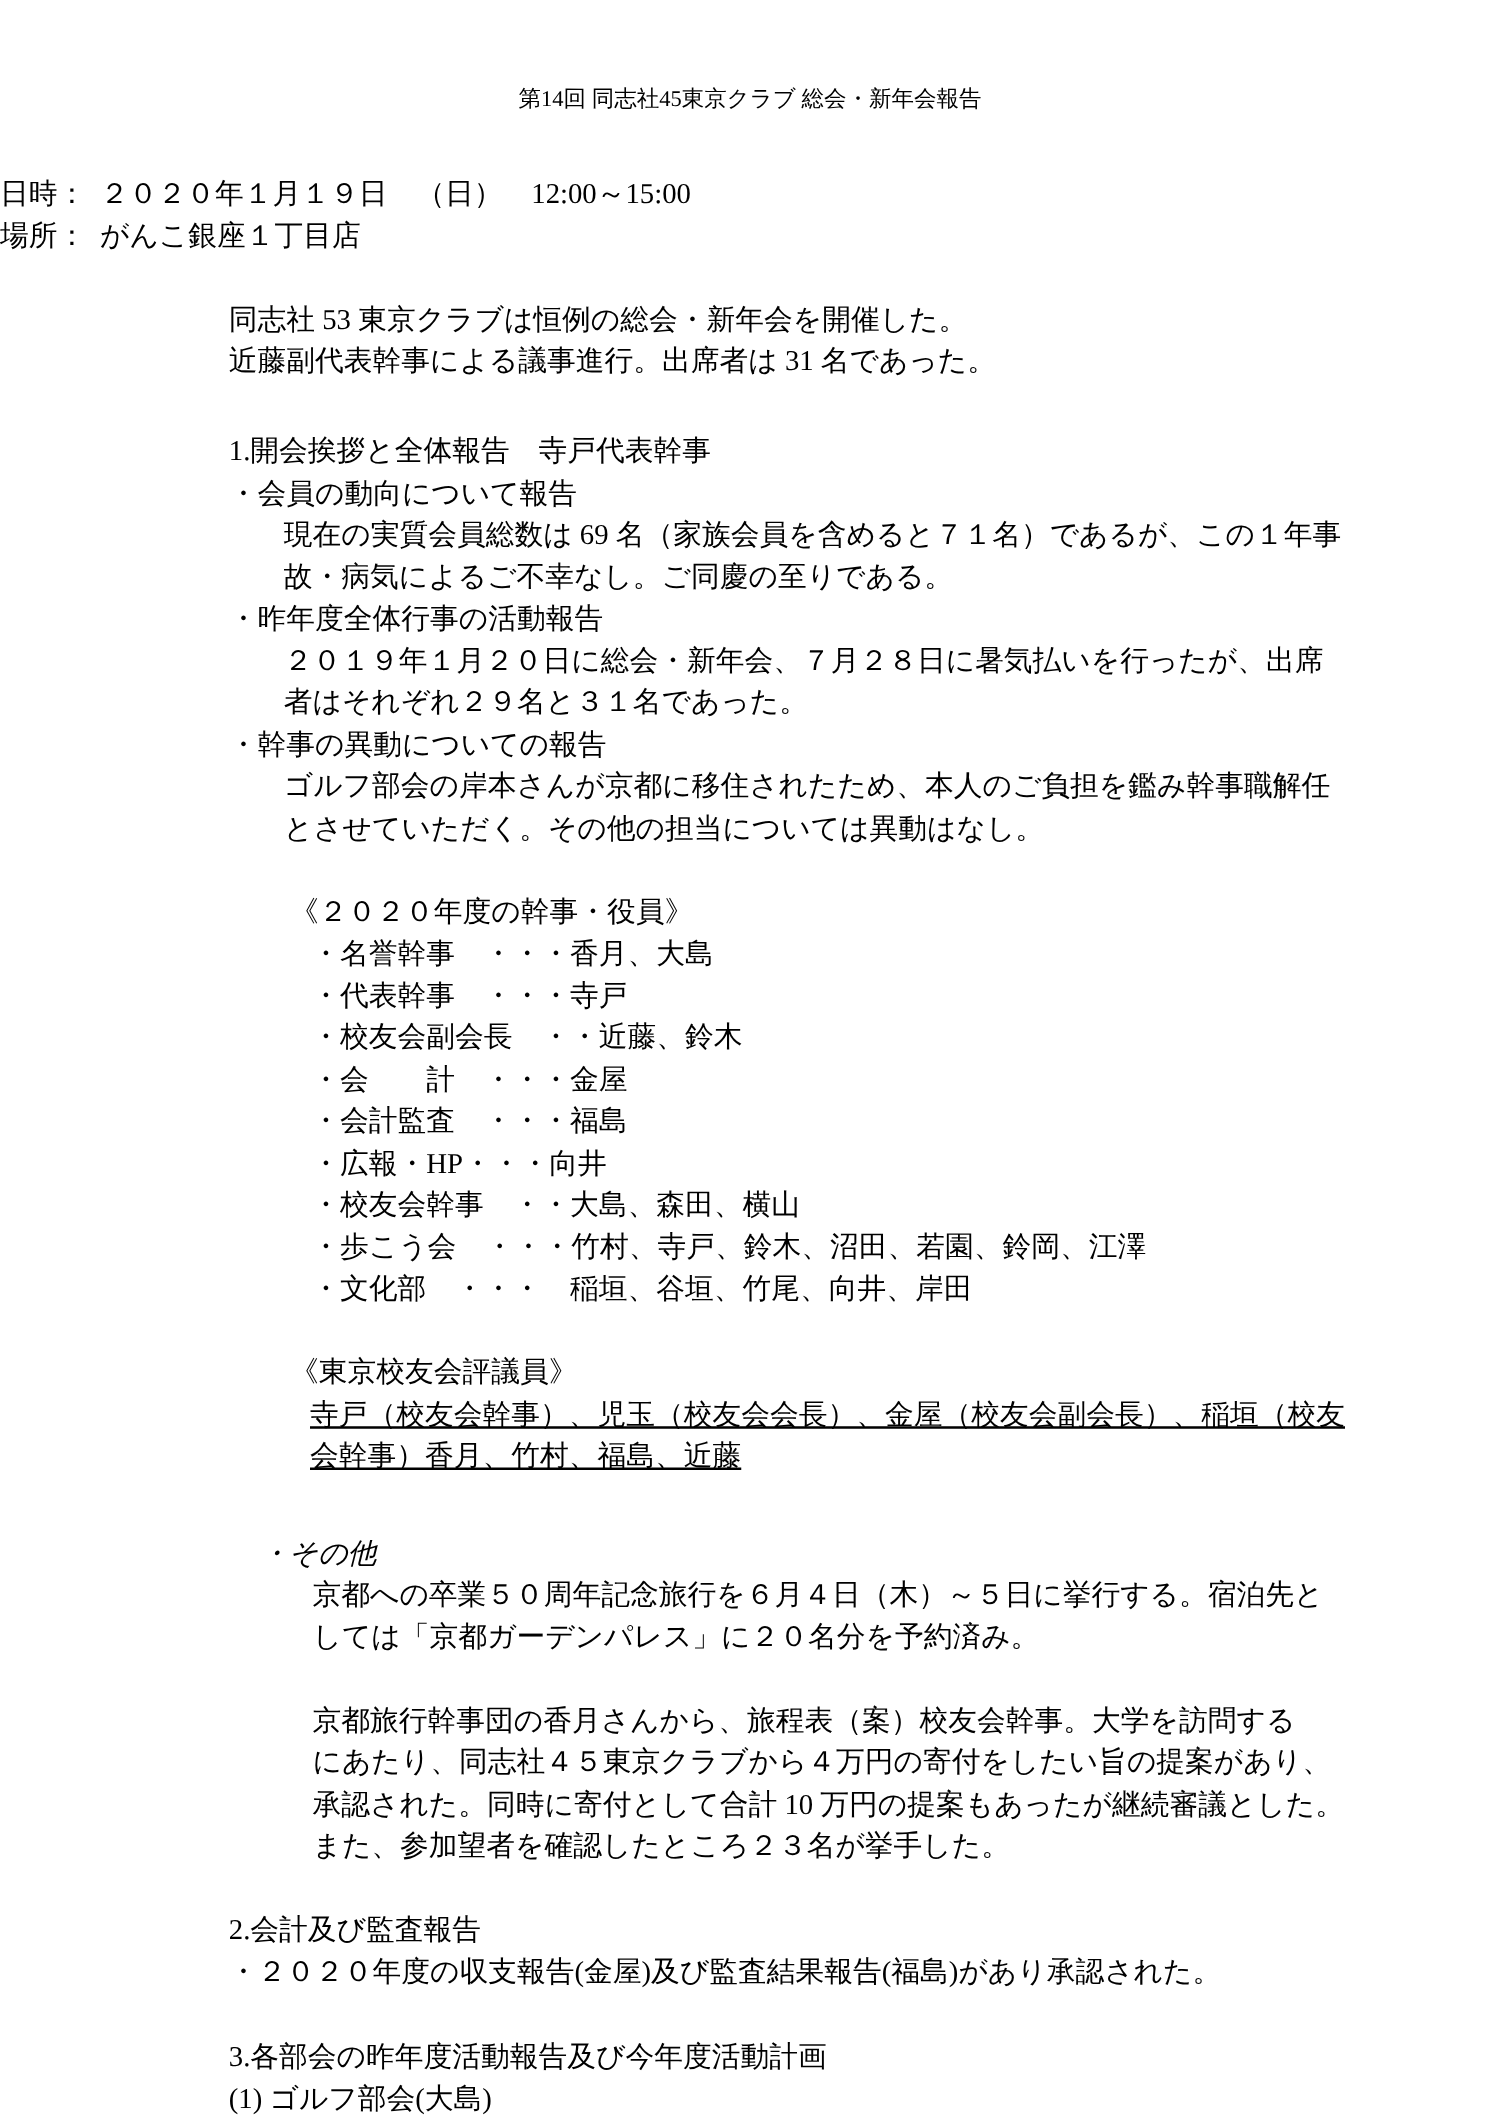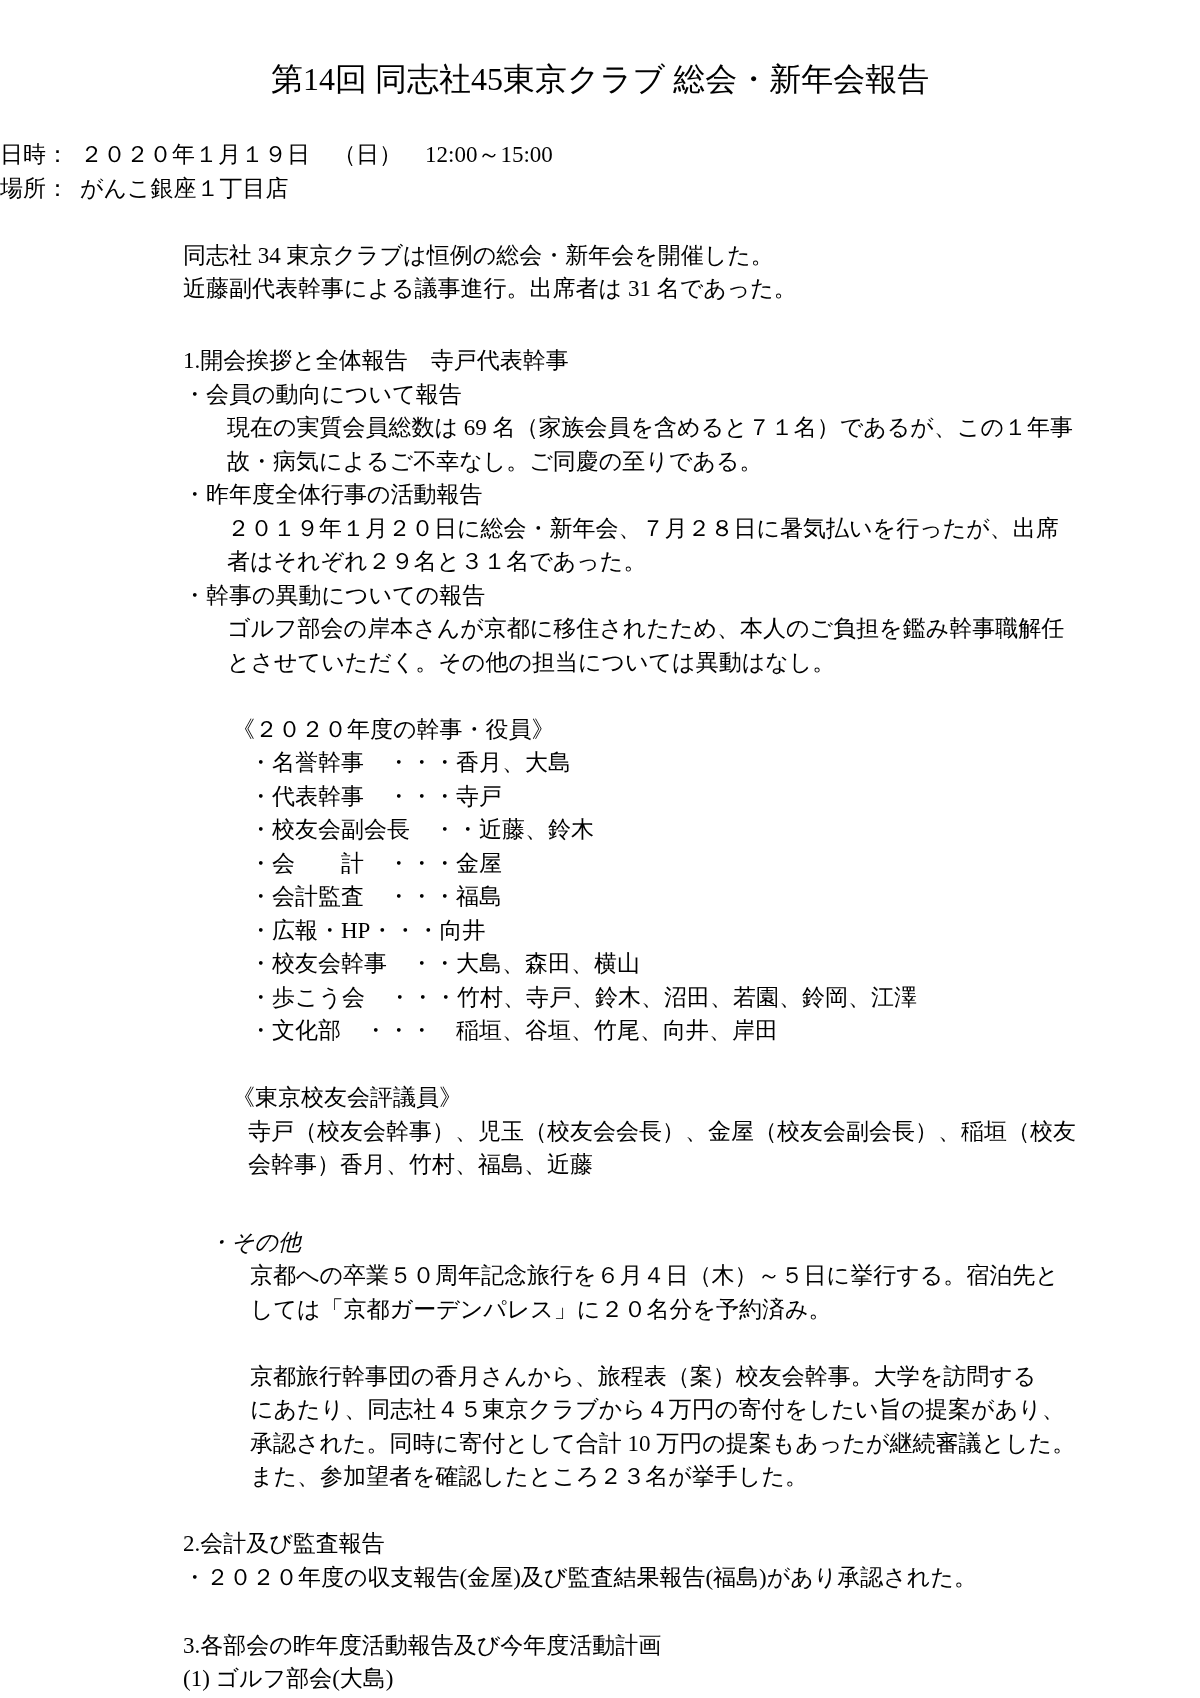--- a/index.html
+++ b/index.html
@@ -14,44 +14,44 @@
     box-sizing: border-box;
     padding-top: 63px;
     overflow: hidden;
   }
   .ln { height: 33.5px; line-height: 33.5px; white-space: pre; }
   .sp { height: 33.5px; }
   .sp-title  { height: 41.5px; }
   .sp-intro  { height: 38.5px; }
   .sp-sonota { height: 44px;   }
   .sp-s3     { height: 34.5px; }
-  .title { text-align: center; font-size: 32px; }
+  .title { text-align: center; font-size: 18px; }
   .meta { }
   .mlabel { display: inline-block; width: 80px; }
   .ind-margin       { margin-left: 183px; }
   .ind-para         { margin-left: 227px; }
   .ind-kakko        { margin-left: 232px; }
   .ind-officer      { margin-left: 249px; }
-  .ind-councilor    { margin-left: 248px; }
+  .ind-councilor    { margin-left: 248px; text-decoration: underline; }
   .ind-other-bullet { margin-left: 208px; font-style: italic; }
   .ind-other-para   { margin-left: 250px; }
 </style>
 </head>
 <body>
 
 <div class="page">
 
   <div class="ln title">第14回 同志社45東京クラブ 総会・新年会報告</div>
   <div class="sp sp-title"></div>
 
   <div class="ln meta"><span class="mlabel">日時：</span><span>２０２０年１月１９日　（日）　12:00～15:00</span></div>
   <div class="ln meta"><span class="mlabel">場所：</span><span>がんこ銀座１丁目店</span></div>
   <div class="sp"></div>
 
-  <div class="ln ind-margin">同志社 34 東京クラブは恒例の総会・新年会を開催した。</div>
+  <div class="ln ind-margin">同志社 53 東京クラブは恒例の総会・新年会を開催した。</div>
   <div class="ln ind-margin">近藤副代表幹事による議事進行。出席者は 31 名であった。</div>
   <div class="sp sp-intro"></div>
 
   <div>
     <div class="ln ind-margin">1.開会挨拶と全体報告　寺戸代表幹事</div>
     <div class="ln ind-margin">・会員の動向について報告</div>
     <div class="ln ind-para">現在の実質会員総数は 69 名（家族会員を含めると７１名）であるが、この１年事</div>
     <div class="ln ind-para">故・病気によるご不幸なし。ご同慶の至りである。</div>
     <div class="ln ind-margin">・昨年度全体行事の活動報告</div>
     <div class="ln ind-para">２０１９年１月２０日に総会・新年会、７月２８日に暑気払いを行ったが、出席</div>

